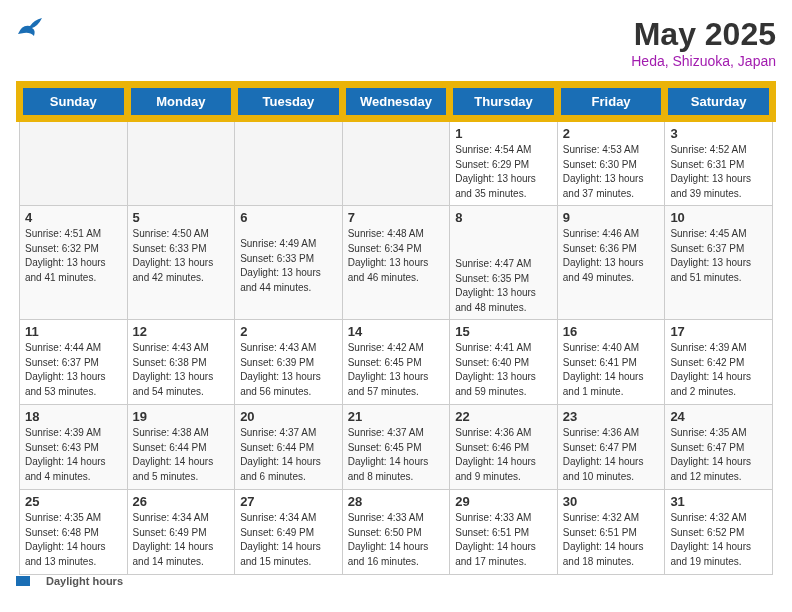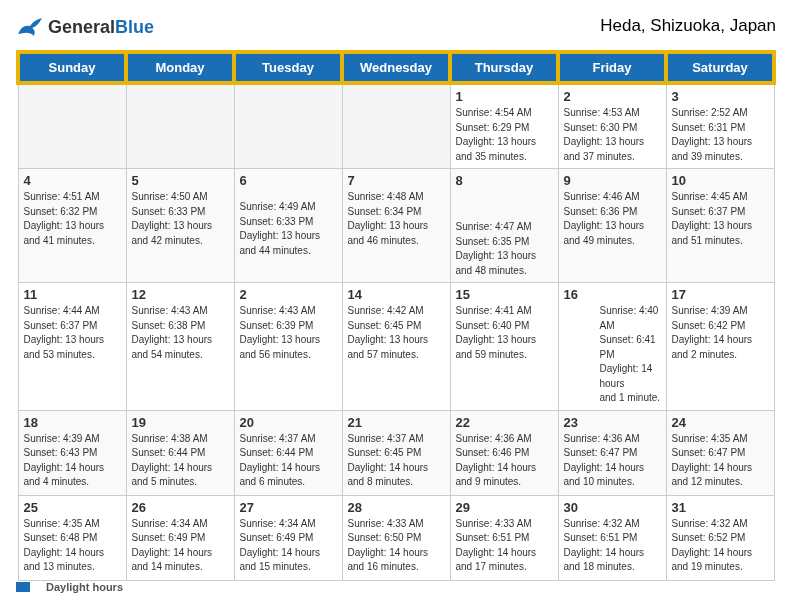--- a/index.html
+++ b/index.html
@@ -27,36 +27,36 @@
     }
     .title-block {
       text-align: right;
     }
     .main-title {
       font-size: 32px;
       font-weight: bold;
       color: #333;
     }
     .subtitle {
-      font-size: 17px;
-      color: #000000;
+      font-size: 14px;
+      color: #a21caf;
     }
     table {
       width: 100%;
       border-collapse: collapse;
       table-layout: fixed;
     }
     .day-header {
       background: #1a6eb5;
       color: #fff;
       text-align: center;
       padding: 6px 4px;
       font-size: 13px;
       font-weight: bold;
-      border: 4px solid #eab308;
+      border: 7px solid #eab308;
     }
     td {
       border: 1px solid #ccc;
       vertical-align: top;
       padding: 4px 5px;
       font-size: 10px;
       color: #333;
       height: 85px;
       background: #fff;
     }
@@ -91,25 +91,23 @@
     }
   </style>
 </head>
 <body>
 
 <div class="header">
   <div class="logo">
     <svg class="logo-bird" viewBox="0 0 28 22" xmlns="http://www.w3.org/2000/svg">
       <path d="M2,18 Q6,8 14,10 Q18,4 26,2 Q22,10 16,12 Q20,14 18,20 Q14,16 8,17 Z" fill="#1a6eb5"></path>
     </svg>
-    <div>
-      <span style="font-size:18px;font-weight:bold;color:#333;">General</span><span style="font-size:18px;font-weight:bold;color:#1a6eb5;">Blue</span>
-    </div>
   </div>
   <div class="title-block">
+    <div class="main-title">May 2025</div>
     <div class="subtitle">Heda, Shizuoka, Japan</div>
   </div>
 </div>
 
 <table>
   <thead>
     <tr>
     <th class="day-header">Sunday</th>
         <th class="day-header">Monday</th>
         <th class="day-header">Tuesday</th>
@@ -134,21 +132,21 @@
         </td>
         <td>
           <span class="date-num">2</span>
           <div class="cell-info" style="white-space: pre-line;">Sunrise: 4:53 AM
 Sunset: 6:30 PM
 Daylight: 13 hours
 and 37 minutes.</div>
         </td>
         <td>
           <span class="date-num">3</span>
-          <div class="cell-info" style="white-space: pre-line;">Sunrise: 2:52 AM
+          <div class="cell-info" style="white-space: pre-line;">Sunrise: 4:52 AM
 Sunset: 6:31 PM
 Daylight: 13 hours
 and 39 minutes.</div>
         </td>
       </tr>
       <tr>
         <td>
           <span class="date-num">4</span>
           <div class="cell-info" style="white-space: pre-line;">Sunrise: 4:51 AM
 Sunset: 6:32 PM
@@ -229,21 +227,21 @@
         </td>
         <td>
           <span class="date-num">15</span>
           <div class="cell-info" style="white-space: pre-line;">Sunrise: 4:41 AM
 Sunset: 6:40 PM
 Daylight: 13 hours
 and 59 minutes.</div>
         </td>
         <td>
           <span class="date-num">16</span>
-          <div class="cell-info" style="white-space: pre-line; margin-left: 36px;">Sunrise: 4:40 AM
+          <div class="cell-info" style="white-space: pre-line;">Sunrise: 4:40 AM
 Sunset: 6:41 PM
 Daylight: 14 hours
 and 1 minute.</div>
         </td>
         <td>
           <span class="date-num">17</span>
           <div class="cell-info" style="white-space: pre-line;">Sunrise: 4:39 AM
 Sunset: 6:42 PM
 Daylight: 14 hours
 and 2 minutes.</div>

